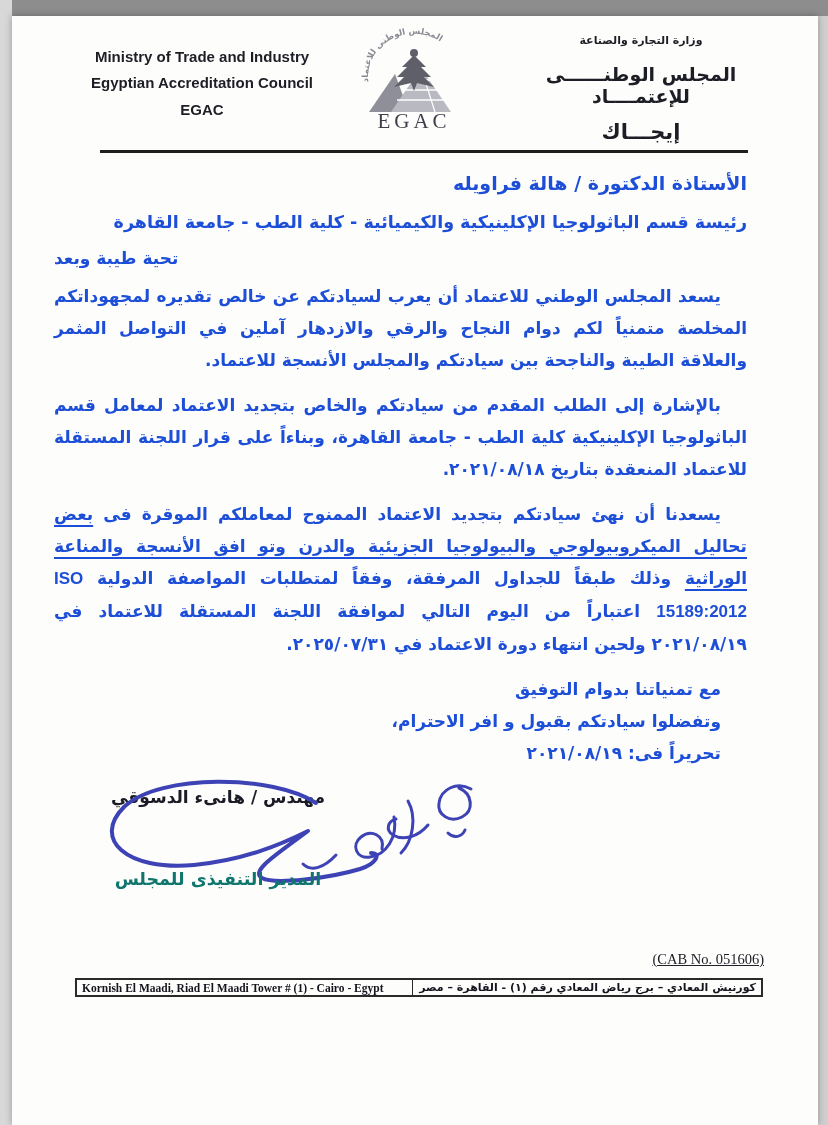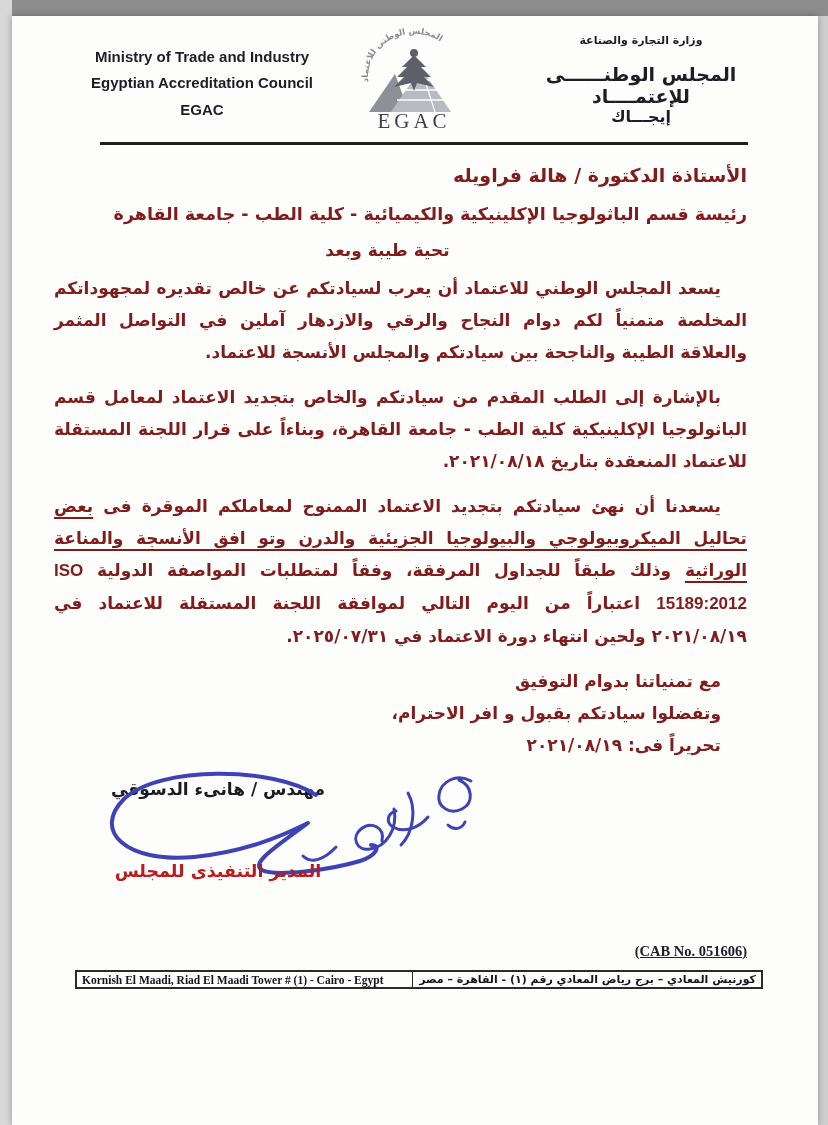--- a/index.html
+++ b/index.html
@@ -8,35 +8,35 @@
   .top-band{position:absolute;left:0;top:0;width:828px;height:16px;background:#8d8d8d}
   .side-band{position:absolute;left:0;top:0;width:12px;height:1125px;background:#d8d8d8}
   .paper{position:absolute;left:12px;top:16px;width:806px;height:1109px;background:#fdfdfc;box-shadow:0 0 7px rgba(0,0,0,.3)}
   .header{display:flex;align-items:flex-start;padding:12px 34px 0 62px}
   .hdr-en{width:256px;text-align:center;font-family:Liberation Sans, sans-serif;font-weight:bold;font-size:15px;line-height:1.75;color:#1d1d26;padding-top:16px}
   .hdr-logo{width:168px;text-align:center}
   .hdr-logo svg{width:150px;height:104px}
   .hdr-ar{flex:1;text-align:center;direction:rtl;color:#1d1d26;padding-top:6px;font-weight:bold}
   .hdr-ar .l1{font-size:11px}
   .hdr-ar .l2{font-size:19px;margin-top:16px}
-  .hdr-ar .l3{font-size:16px;}
+  .hdr-ar .l3{font-size:21px;margin-top:13px}
   .rule{height:0;border-top:3px solid #1f1f1f;margin:6px 70px 0 88px}
-  .letter{direction:rtl;text-align:justify;padding:10px 71px 0 42px;font-size:17px;font-weight:bold;color:#7f1d1d;line-height:32px}
+  .letter{direction:rtl;text-align:justify;padding:10px 71px 0 42px;font-size:17px;font-weight:bold;color:#1d4ed8;line-height:32px}
   .addr1{font-size:19px;line-height:40px;text-align:right}
   .addr2{font-size:17.5px;line-height:38px;}
-  .greet{line-height:34px;text-indent:26px;text-align:center;margin-bottom:5px}
+  .greet{line-height:34px;text-indent:26px;text-align:left;margin-bottom:5px}
   .para{text-indent:26px;margin-bottom:13px}
   .u{text-decoration:underline;text-underline-offset:5px;text-decoration-thickness:1.5px}
   .latin{font-family:"Liberation Sans",sans-serif;font-weight:bold}
   .close-line{text-align:right;text-indent:26px;line-height:32px}
   .sig-wrap{position:relative;height:152px;margin-top:4px}
   .sig-name{position:absolute;left:78px;top:14px;width:256px;text-align:center;direction:rtl;font-weight:bold;font-size:17px;color:#1b1b26}
-  .sig-title{position:absolute;left:64px;top:96px;width:284px;text-align:center;direction:rtl;font-weight:bold;font-size:17.5px;color:#b91c1c}
+  .sig-title{position:absolute;left:64px;top:96px;width:284px;text-align:center;direction:rtl;font-weight:bold;font-size:17.5px;color:#0f766e}
   .sig-svg{position:absolute;left:66px;top:0;width:412px;height:140px}
-  .cab{text-align:right;padding-right:71px;margin-top:26px;font-family:"Liberation Serif",serif;font-weight:bold;font-size:14.5px;color:#20202a}
+  .cab{text-align:right;padding-right:54px;margin-top:26px;font-family:"Liberation Serif",serif;font-weight:normal;font-size:14.5px;color:#20202a}
   .cab span{text-decoration:underline}
   .ftable{margin:10px 0 0 63px;width:688px;border-collapse:collapse;border:2px solid #2a2a2a;table-layout:fixed}
   .ftable td{border:1.3px solid #2a2a2a;padding:0 5px;height:17px;vertical-align:middle}
   .td-en{font-family:"Liberation Serif",serif;font-weight:bold;font-size:11.5px;color:#14141e;width:49%;text-align:left}
   .td-ar{direction:rtl;text-align:right;font-weight:bold;font-size:11px;color:#14141e}
 </style>
 </head>
 <body>
 
 <div class="top-band"></div>

